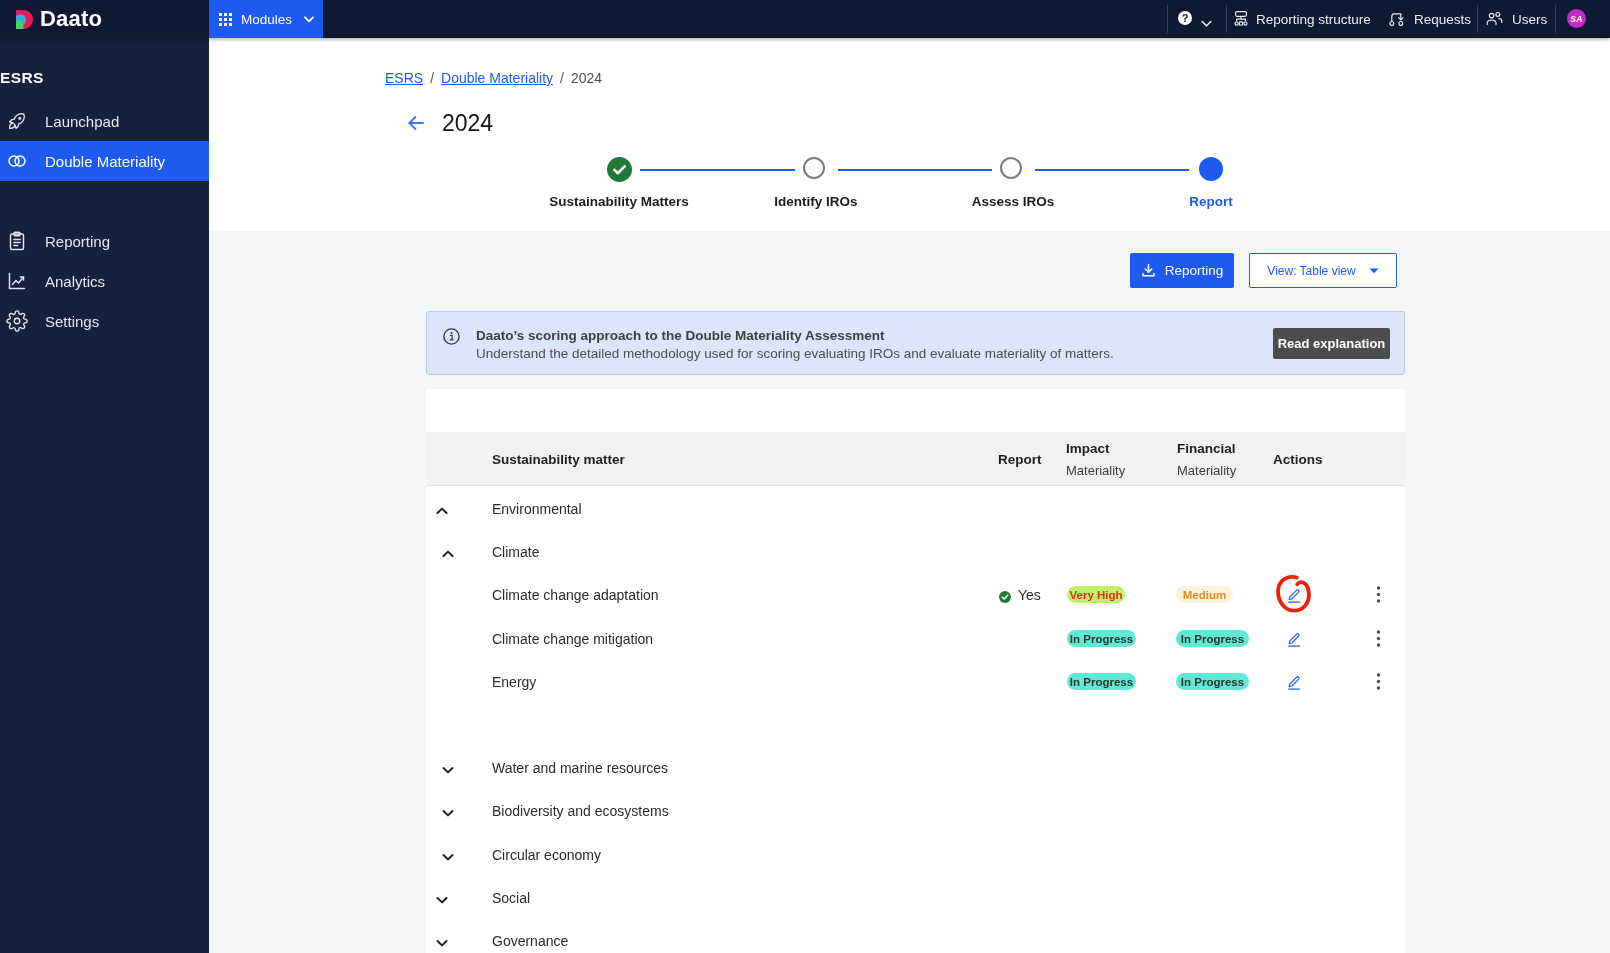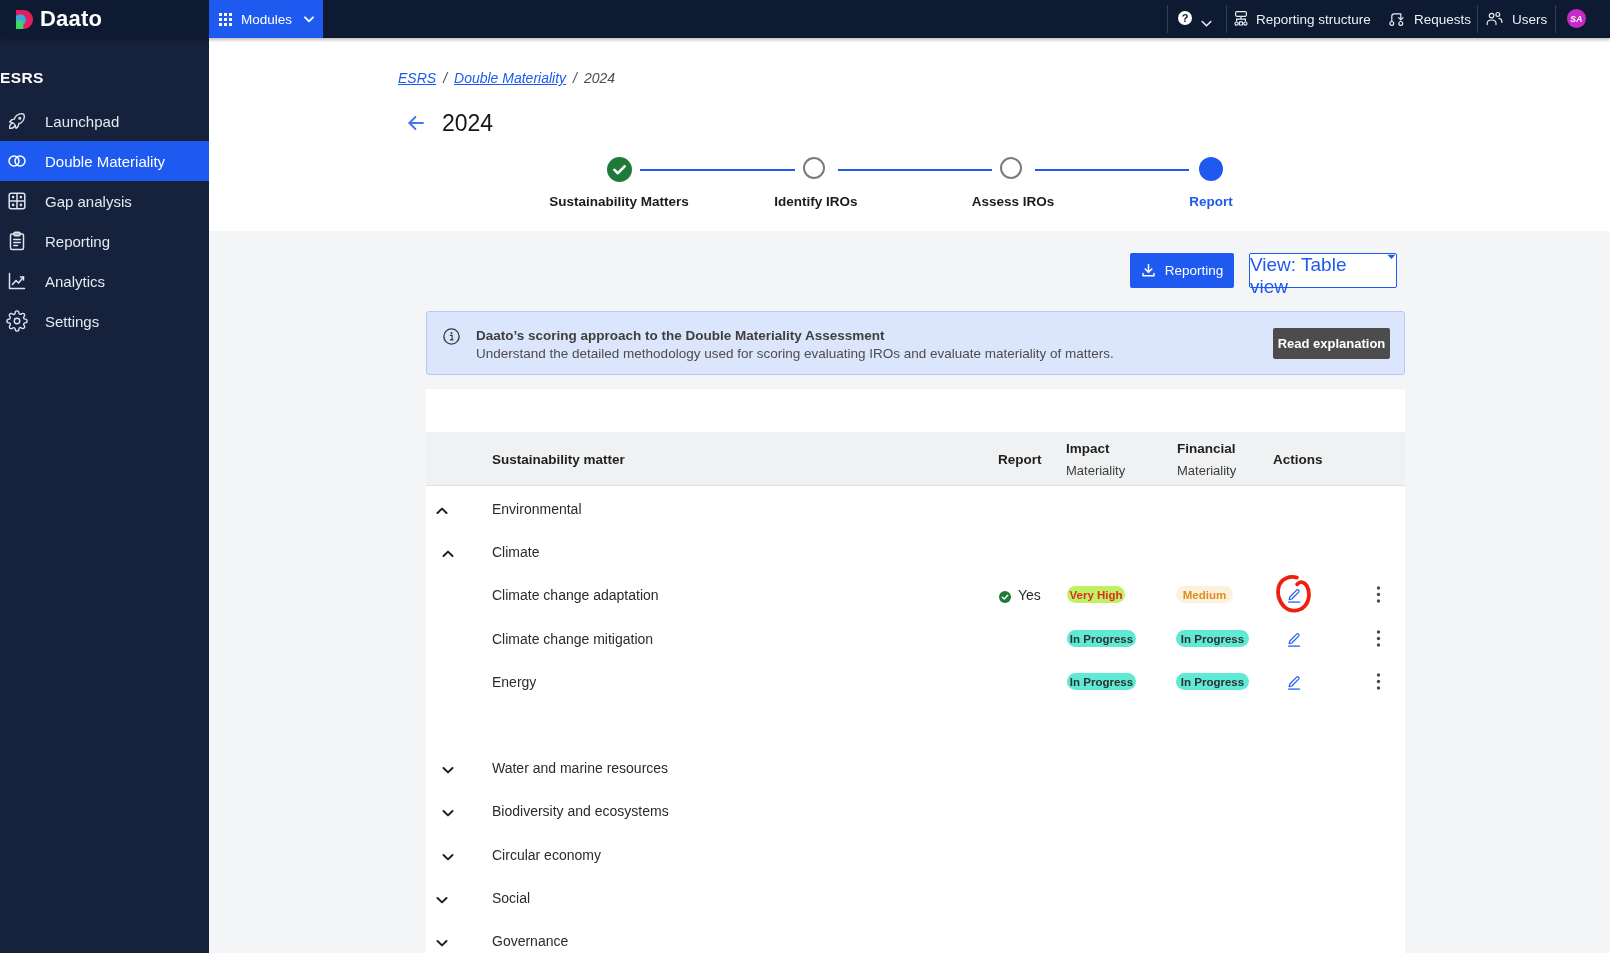--- a/index.html
+++ b/index.html
@@ -23,34 +23,34 @@
   .esrs { position:absolute; left:0px; top:31px; color:#fff; font-size:15.5px; font-weight:bold; letter-spacing:0.4px; }
   .mi { position:absolute; left:0; width:209px; height:40px; display:flex; align-items:center; color:#E5E9F2; font-size:15px; }
   .mi .ic { width:22px; height:22px; margin-left:6px; flex:0 0 22px; }
   .mi .lbl { margin-left:17px; }
   .mi.active { background:#1E5AF0; color:#fff; }
 
   
   .main { position:absolute; left:209px; top:38px; width:1401px; height:915px; background:#fff; }
   .greyzone { position:absolute; left:0; top:193px; width:1401px; height:722px; background:#F4F5F7; }
 
-  .crumbs { position:absolute; left:189px; top:32px; font-size:14px; color:#4D4D4D;font-style:italic; }
+  .crumbs { position:absolute; left:176px; top:32px; font-size:14px; color:#4D4D4D; }
   .crumbs a { color:#1E5AF0; text-decoration:underline; }
   .crumbs .sep { margin:0 7px; color:#545454; }
   .backarrow { position:absolute; left:197px; top:75px; width:20px; height:20px; }
   .pagetitle { position:absolute; left:233px; top:72px; font-size:23px; color:#161616; font-weight:400; }
 
   
   .step-line { position:absolute; top:130.5px; height:2.5px; background:#1E5AF0; }
   .step-circle { position:absolute; top:119px; border-radius:50%; }
   .step-lbl { position:absolute; top:156px; width:220px; text-align:center; font-size:13.5px; font-weight:bold; color:#1C1C1C; }
 
   
   .btn-download { position:absolute; left:921px; top:215px; width:104px; height:35px; background:#1E5AF0; border-radius:2px; color:#fff; font-size:13.5px; font-weight:500; display:flex; align-items:center; justify-content:center; }
-  .btn-view { position:absolute; left:1040px; top:215px; width:148px; height:35px; background:#fff; border:1.5px solid #1E5AF0; border-radius:2px; color:#1E5AF0; font-size:19px; font-weight:500; display:flex; justify-content:center; }
+  .btn-view { position:absolute; left:1040px; top:215px; width:148px; height:35px; background:#fff; border:1.5px solid #1E5AF0; border-radius:2px; color:#1E5AF0; font-size:12px; font-weight:500; display:flex; align-items:center; justify-content:center; }
 
   
   .banner { position:absolute; left:217px; top:273px; width:979px; height:64px; background:#DBE5FB; border:1px solid #B7C8F8; border-radius:3px; }
   .banner .title { position:absolute; left:49px; top:16px; font-size:13.5px; font-weight:bold; color:#3F3F3F; }
   .banner .desc { position:absolute; left:49px; top:34px; font-size:13.5px; color:#4D4D4D; }
   .banner .readbtn { position:absolute; left:846px; top:16px; width:117px; height:31px; background:#4C4C4C; border-radius:2px; color:#fff; font-size:13px; font-weight:600; display:flex; align-items:center; justify-content:center; }
 
   
   .tablecard { position:absolute; left:217px; top:351px; width:979px; height:564px; background:#fff; }
   .thead { position:absolute; left:0; top:43px; width:979px; height:54px; background:#F0F1F2; border-bottom:1px solid #E1E1E1; }
@@ -84,35 +84,20 @@
       </div>
     <div class="mi active" style="top:103px;">
         <span class="ic"><svg width="22" height="22" viewBox="0 0 22 22">
             <g stroke="#fff" stroke-width="1.5" fill="none">
               <circle cx="8" cy="11" r="5"></circle>
               <circle cx="14" cy="11" r="5"></circle>
             </g>
           </svg></span>
         <span class="lbl">Double Materiality</span>
       </div>
-    <div class="mi" style="top:143px;">
-        <span class="ic"><svg width="22" height="22" viewBox="0 0 22 22">
-            <g stroke="#DFE4EE" stroke-width="1.5" fill="none">
-              <rect x="3.2" y="3.2" width="15.6" height="15.6" rx="2"></rect>
-              <path d="M11 3.2 V18.8 M3.2 11 H18.8"></path>
-            </g>
-            <g fill="#DFE4EE">
-              <circle cx="7.1" cy="7.1" r="1.3"></circle>
-              <circle cx="14.9" cy="7.1" r="1.3"></circle>
-              <circle cx="7.1" cy="14.9" r="1.3"></circle>
-              <circle cx="14.9" cy="14.9" r="1.3"></circle>
-            </g>
-          </svg></span>
-        <span class="lbl">Gap analysis</span>
-      </div>
     <div class="mi" style="top:183px;">
         <span class="ic"><svg width="22" height="22" viewBox="0 0 22 22">
             <g stroke="#DFE4EE" stroke-width="1.5" fill="none" stroke-linecap="round">
               <rect x="4.5" y="4" width="13" height="15.5" rx="1.5"></rect>
               <rect x="8" y="2.2" width="6" height="3.6" rx="1"></rect>
               <path d="M7.8 9.5 H14.2 M7.8 12.5 H14.2 M7.8 15.5 H11.5"></path>
             </g>
           </svg></span>
         <span class="lbl">Reporting</span>
       </div>

